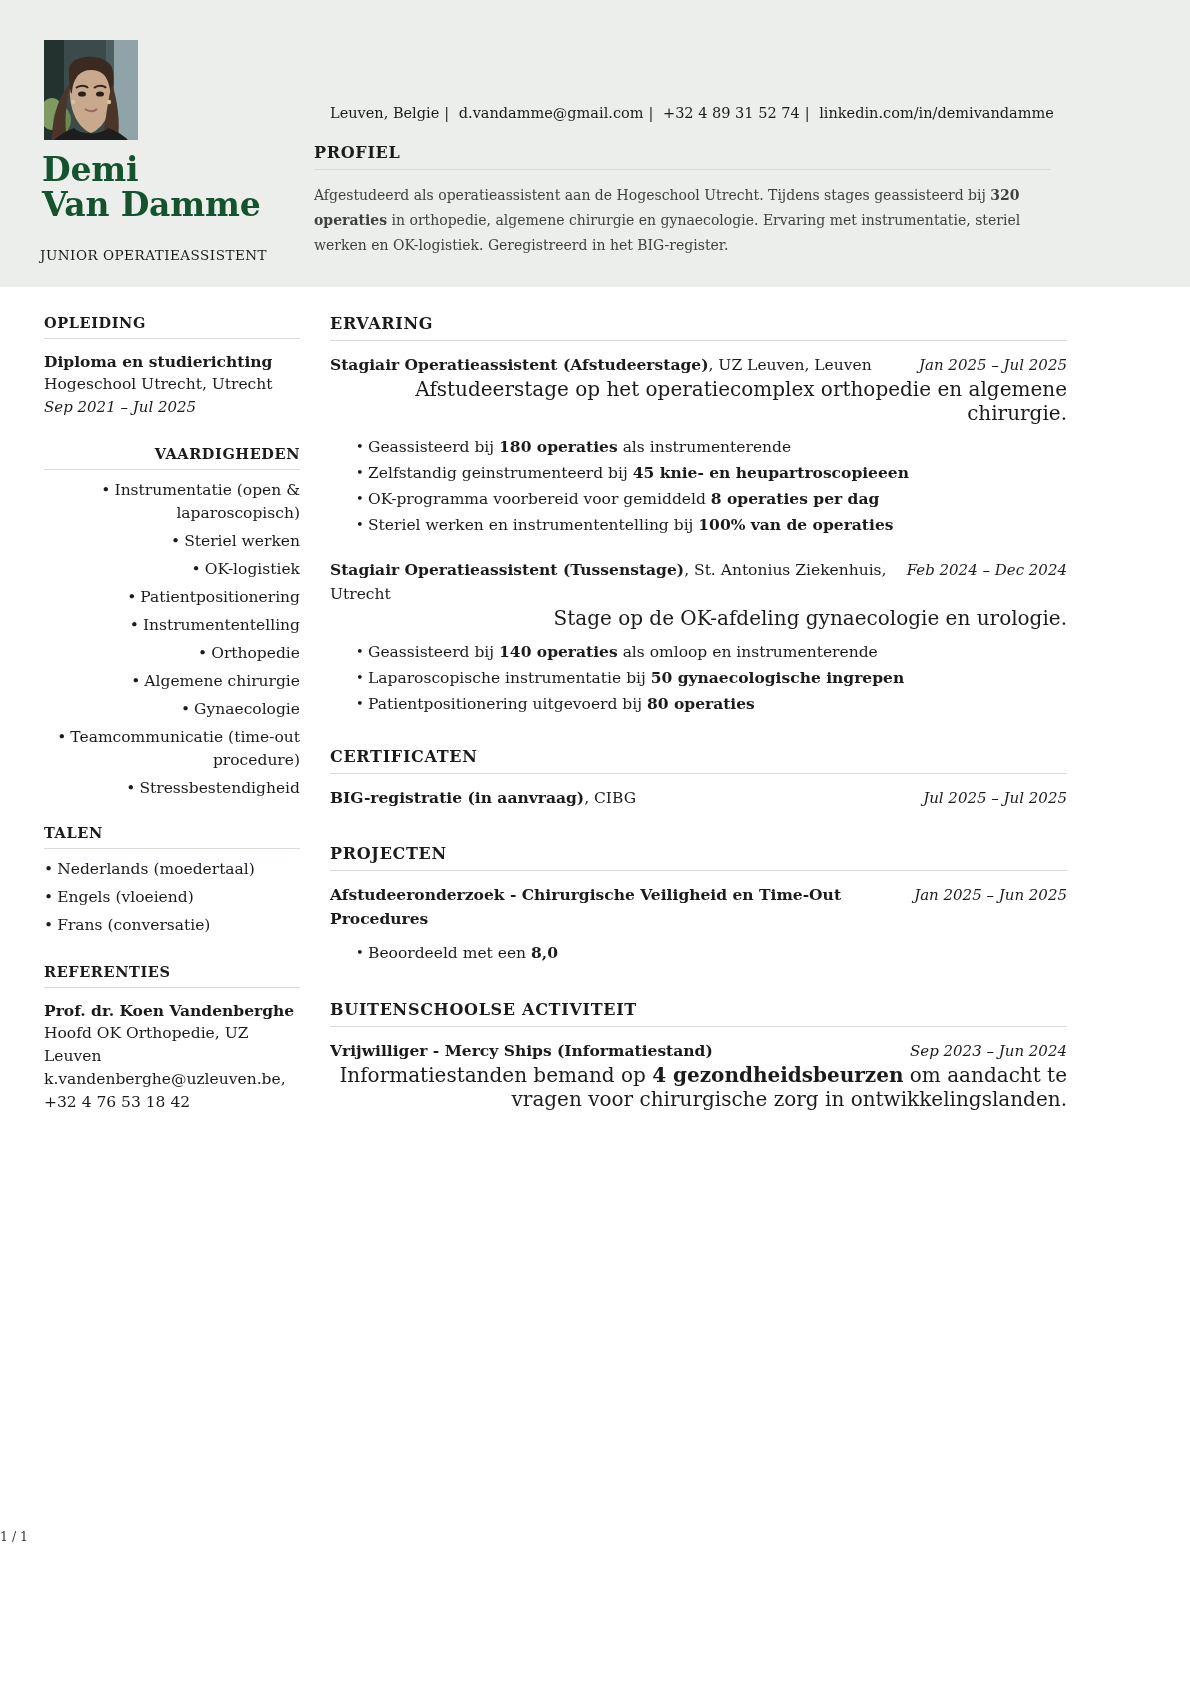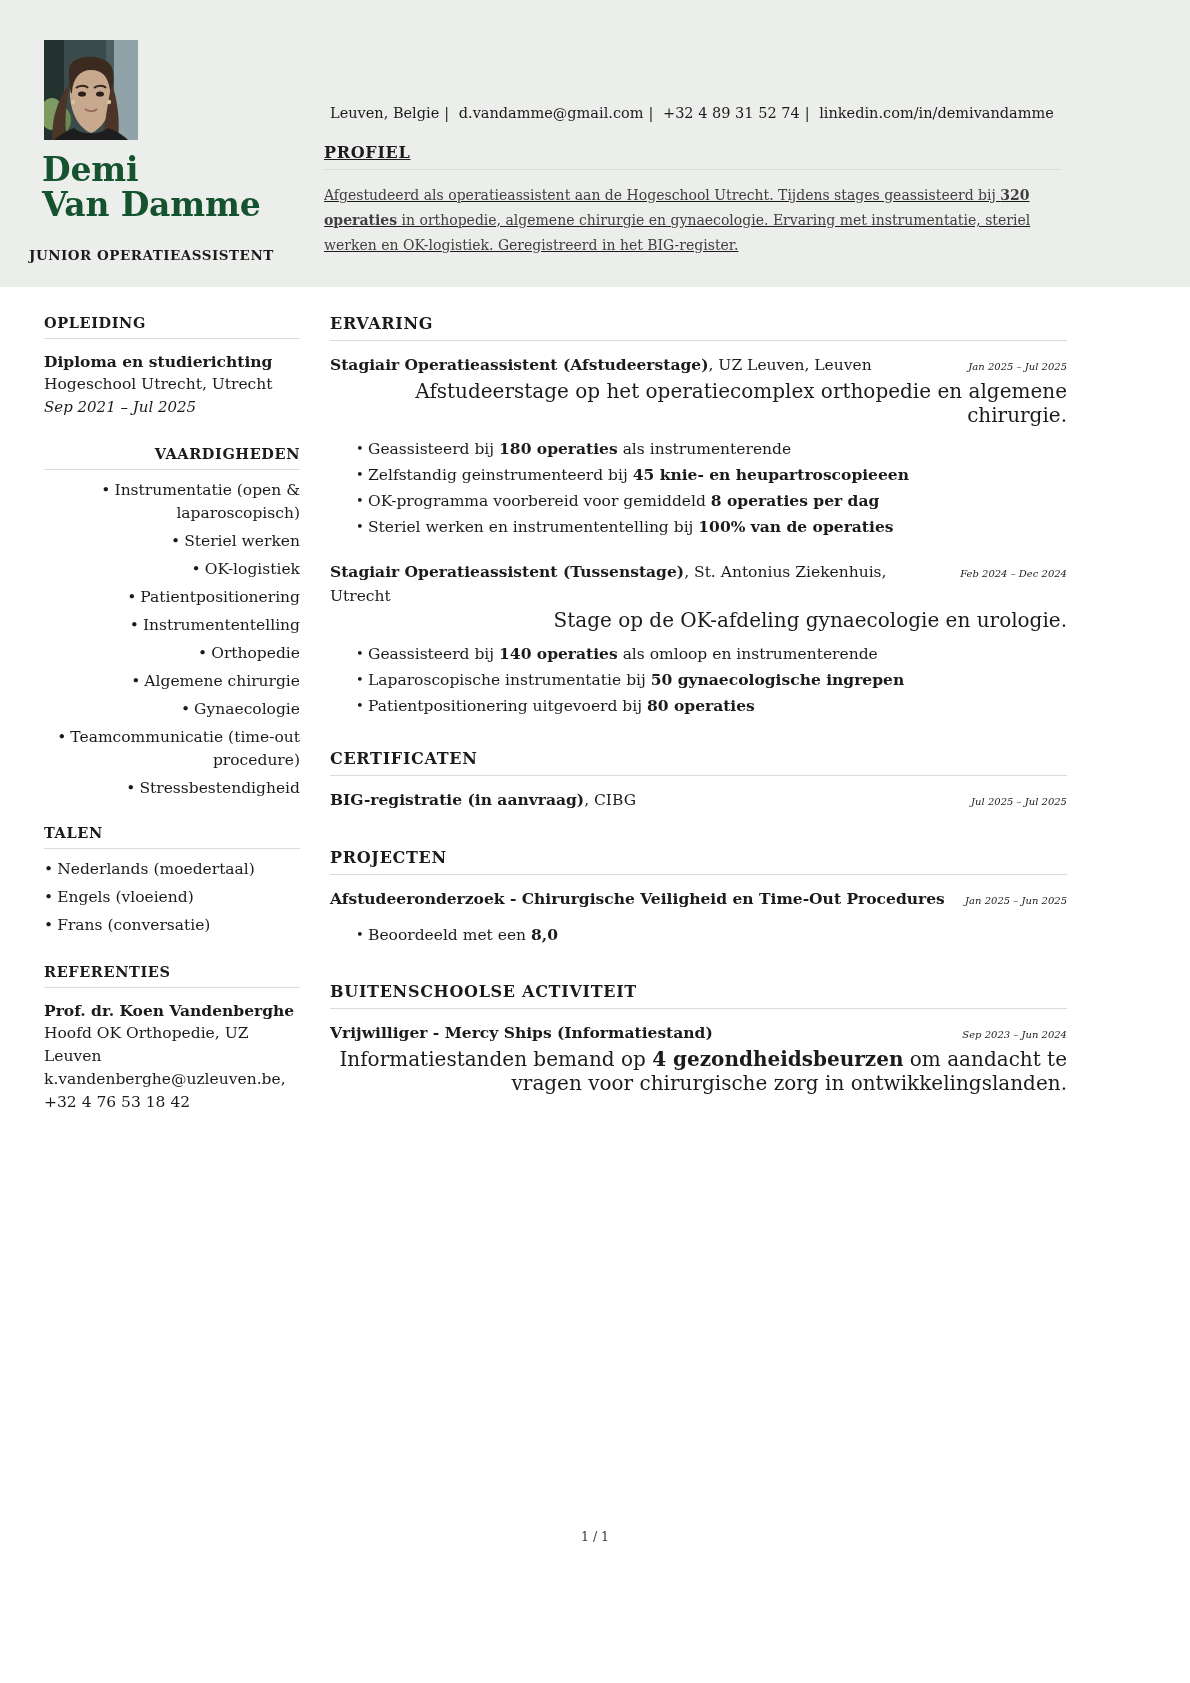--- a/index.html
+++ b/index.html
@@ -27,23 +27,23 @@
   .name{
     position:absolute;left:42px;top:152px;width:300px;
     font-family:"DejaVu Serif", serif;
     font-weight:700;
     font-size:33px;line-height:35px;
     letter-spacing:-0.2px;
     color:#14532d;
   }
   .name .l2{display:block;}
   .role{
-    position:absolute;left:29px;top:247px;width:300px;
+    position:absolute;left:40px;top:247px;width:300px;
     font-family:"DejaVu Serif", serif;
-    font-weight:700;font-size:13.5px;letter-spacing:0.5px;
+    font-weight:400;font-size:13.5px;letter-spacing:0.5px;
     color:#1b1b1b;
   }
 
   .contact{
     position:absolute;left:330px;top:104px;width:740px;
     font-size:14.5px;line-height:18px;color:#1b1b1b;
     white-space:nowrap;
   }
   .contact .sep{padding:0 5px;color:#1b1b1b;}
 
@@ -53,21 +53,21 @@
     font-weight:700;
     font-size:16px;
     letter-spacing:0.7px;
     color:#1b1b1b;
     padding-bottom:7px;
   }
   .rule{height:1px;background:#d6ddd4;width:100%;}
   .sechead-sm{font-size:14.5px;letter-spacing:0.6px;}
 
   
-  .profiel-wrap{position:absolute;left:324px;top:143px;width:737px;text-decoration:underline;}
+  .profiel-wrap{position:absolute;left:314px;top:143px;width:737px;}
   .profiel-body{
     margin-top:13px;
     font-size:14px;line-height:25px;color:#404040;
     text-align:left;
   }
   b,strong{font-weight:700;}
 
   
   .sidebar{position:absolute;left:44px;top:314px;width:256px;}
   .side-sec{margin-bottom:26px;}
@@ -96,36 +96,36 @@
   .entry-head{
     display:flex;justify-content:space-between;align-items:baseline;
     width:737px;
   }
   .entry-title{
     font-size:15.5px;line-height:24px;
     flex:1 1 auto;padding-right:14px;
   }
   .entry-title .t{font-weight:700;}
   .entry-date{
-    font-style:italic;font-size:10px;line-height:24px;
+    font-style:italic;font-size:15px;line-height:24px;
     white-space:nowrap;flex:0 0 auto;color:#1b1b1b;text-align:right;
   }
   .entry-desc{font-size:20px;line-height:24px;text-align:right;}
   .entry-bullets{margin:9px 0 0 0;padding:0 0 0 26px;list-style:none;}
   .entry-bullets li{
     font-size:15.5px;line-height:25px;position:relative;padding-left:12px;
   }
   .entry-bullets li:before{
     content:"\2022";position:absolute;left:0;top:0;font-size:13px;
   }
   .gap-lg{height:16px;}
 
   .footer{
     position:absolute;left:0;top:1529px;width:1190px;
-    text-align:center;font-size:12.5px;color:#3a3a3a;
+    text-align:left;font-size:12.5px;color:#3a3a3a;
   }
 </style>
 </head>
 <body>
 
 <div class="page">
 
   <div class="topband"></div>
 
   <div class="photo">

